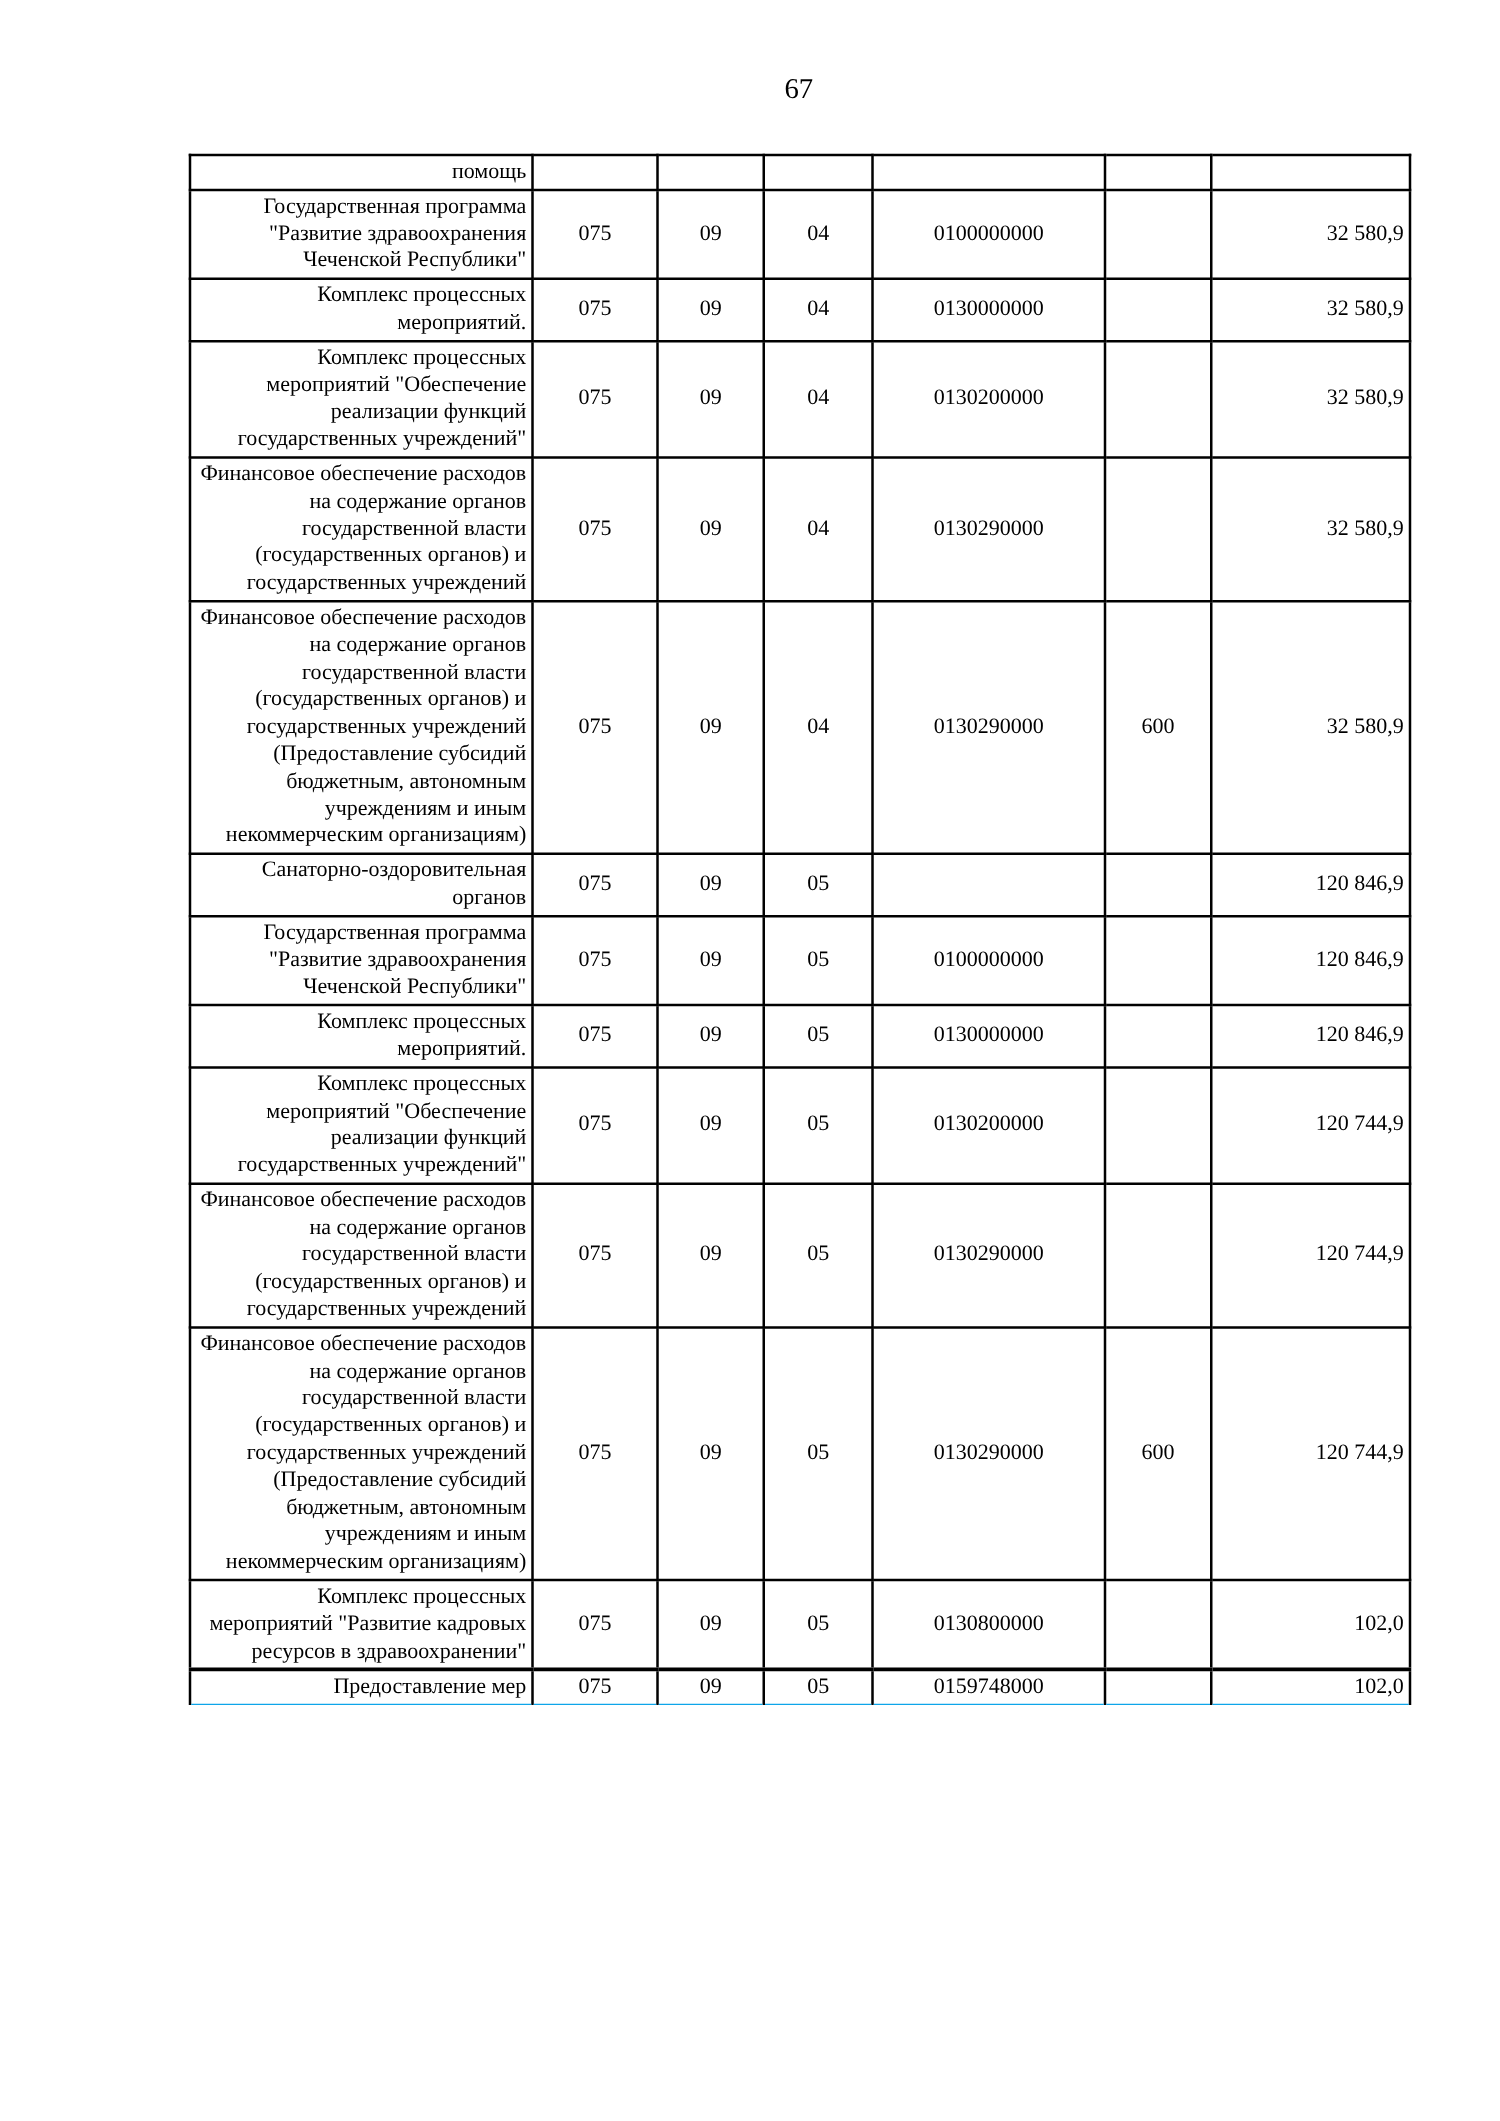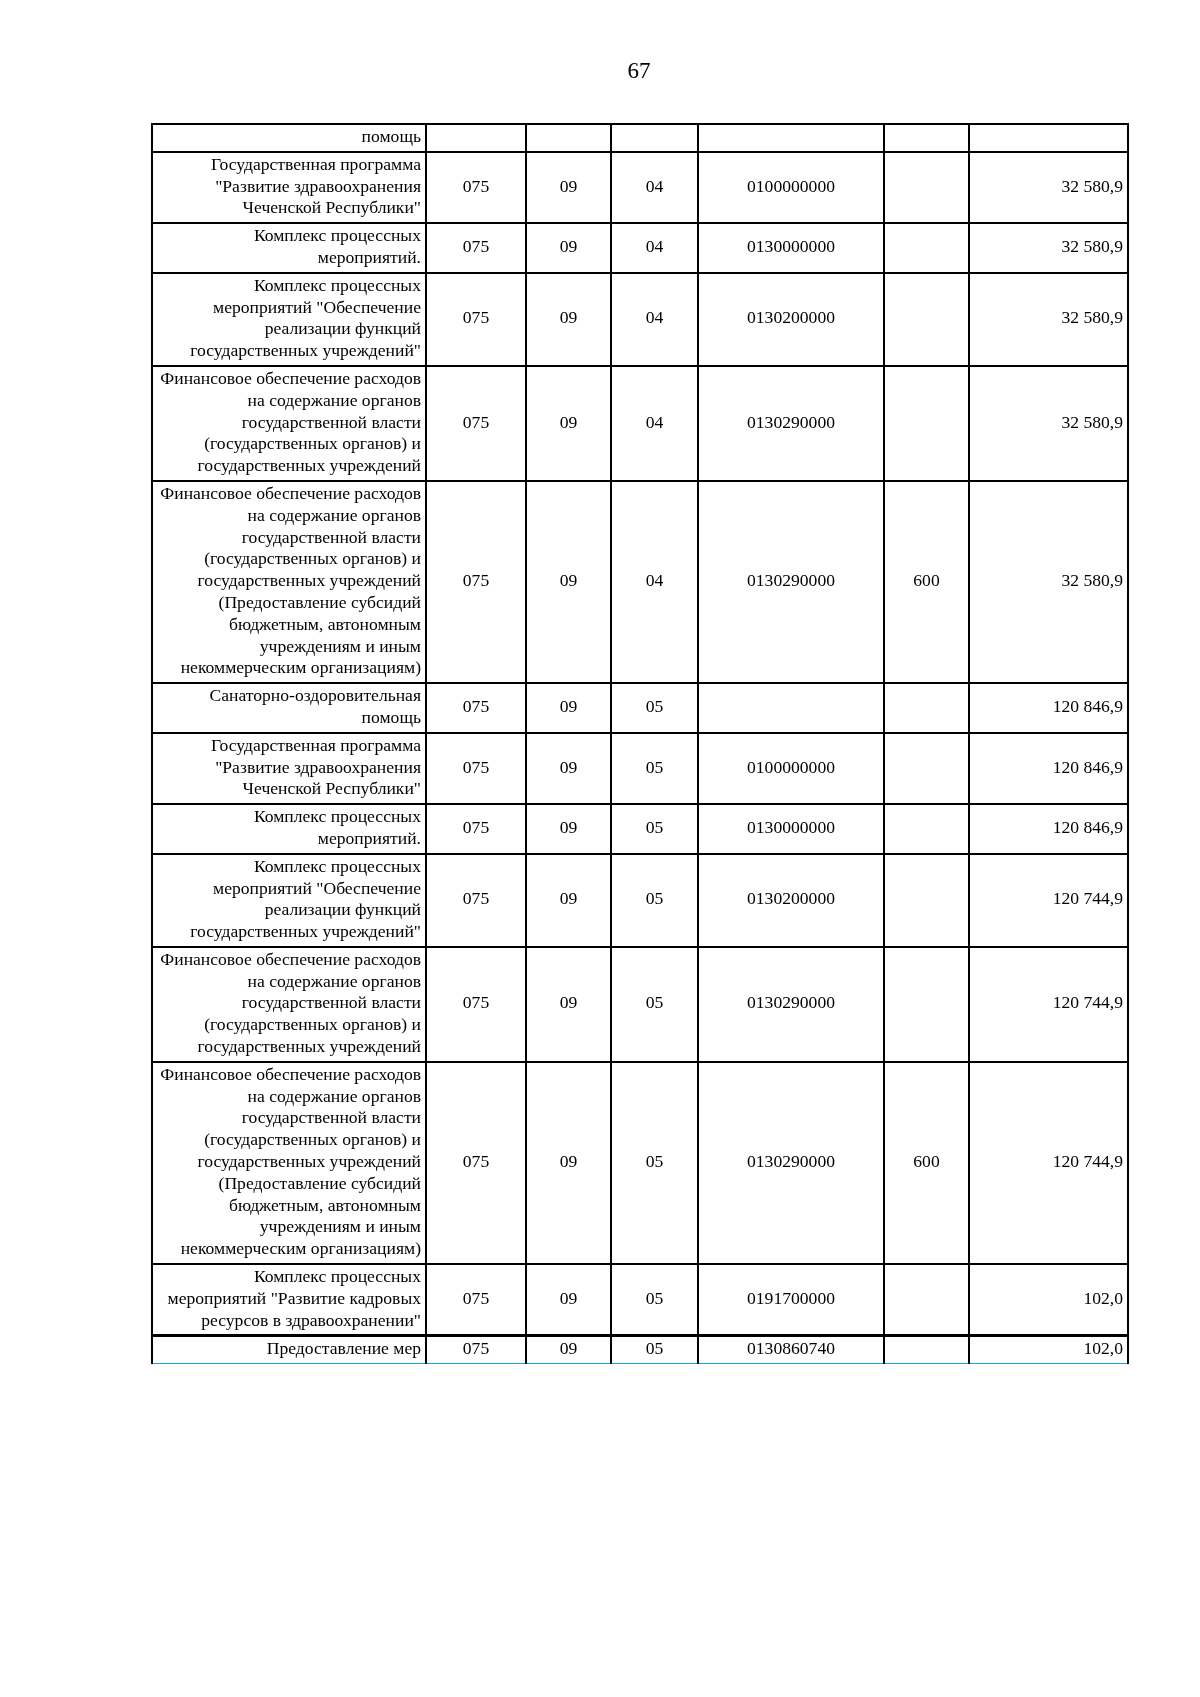--- a/index.html
+++ b/index.html
@@ -131,21 +131,21 @@
         <tr>
           <td class="col-name">Финансовое обеспечение расходов на содержание органов государственной власти (государственных органов) и государственных учреждений (Предоставление субсидий бюджетным, автономным учреждениям и иным некоммерческим организациям)</td>
           <td class="col-ch">075</td>
           <td class="col-rz">09</td>
           <td class="col-pr">04</td>
           <td class="col-csr">0130290000</td>
           <td class="col-vr">600</td>
           <td class="col-amount">32 580,9</td>
         </tr>
         <tr>
-          <td class="col-name">Санаторно-оздоровительная помощь</td>
+          <td class="col-name">Санаторно-оздоровительная органов</td>
           <td class="col-ch">075</td>
           <td class="col-rz">09</td>
           <td class="col-pr">05</td>
           <td class="col-csr"></td>
           <td class="col-vr"></td>
           <td class="col-amount">120 846,9</td>
         </tr>
         <tr>
           <td class="col-name">Государственная программа "Развитие здравоохранения Чеченской Республики"</td>
           <td class="col-ch">075</td>
@@ -189,29 +189,29 @@
           <td class="col-pr">05</td>
           <td class="col-csr">0130290000</td>
           <td class="col-vr">600</td>
           <td class="col-amount">120 744,9</td>
         </tr>
         <tr>
           <td class="col-name">Комплекс процессных мероприятий "Развитие кадровых ресурсов в здравоохранении"</td>
           <td class="col-ch">075</td>
           <td class="col-rz">09</td>
           <td class="col-pr">05</td>
-          <td class="col-csr">0191700000</td>
+          <td class="col-csr">0130800000</td>
           <td class="col-vr"></td>
           <td class="col-amount">102,0</td>
         </tr>
         <tr class="row-last">
           <td class="col-name">Предоставление мер</td>
           <td class="col-ch">075</td>
           <td class="col-rz">09</td>
           <td class="col-pr">05</td>
-          <td class="col-csr">0130860740</td>
+          <td class="col-csr">0159748000</td>
           <td class="col-vr"></td>
           <td class="col-amount">102,0</td>
         </tr>
       </tbody>
   </table>
 
 </div>
 
 </body></html>

